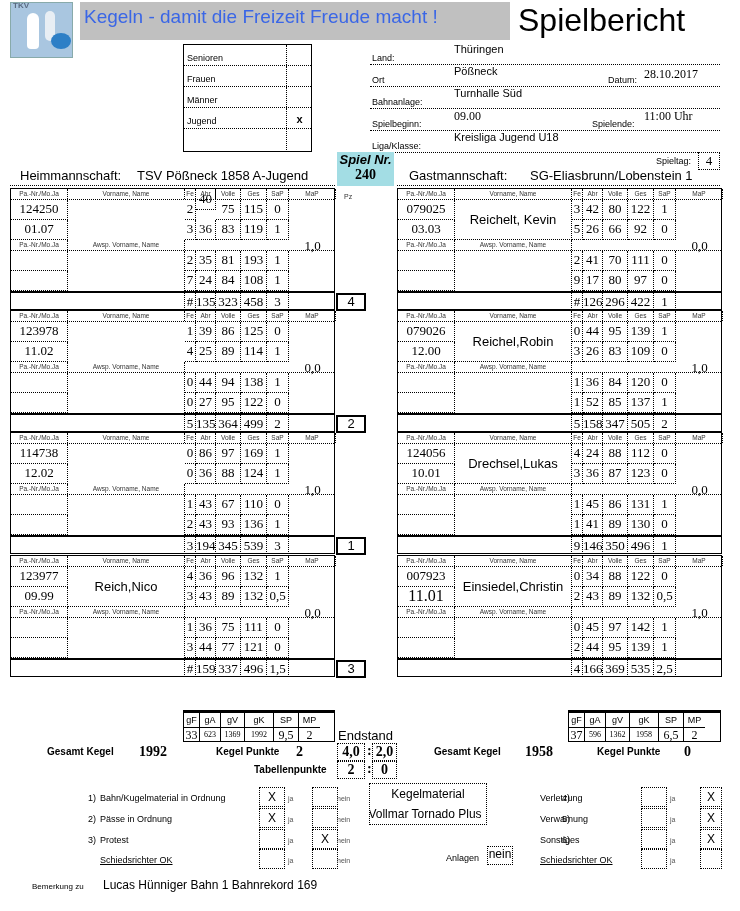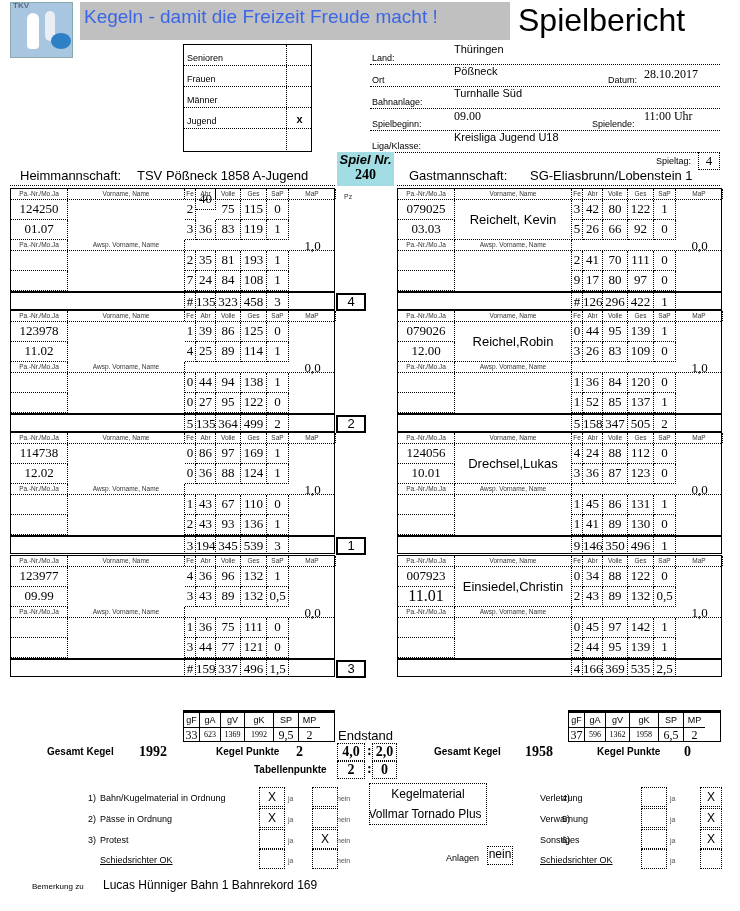--- a/index.html
+++ b/index.html
@@ -446,20 +446,21 @@
         <div class="cell hdr" style="left:57px;width:117px">Vorname, Name</div>
         <div class="cell hdr" style="left:174px;width:11px">Fe</div>
         <div class="cell hdr" style="left:185px;width:20px">Abr</div>
         <div class="cell hdr" style="left:205px;width:25px">Volle</div>
         <div class="cell hdr" style="left:230px;width:26px">Ges</div>
         <div class="cell hdr" style="left:256px;width:22px">SaP</div>
         <div class="cell hdr" style="left:278px;width:47px">MaP</div>
       </div>
       <div class="cell num dotb" style="left:0;width:57px;top:11px;height:20px;font-size:13px">123977</div>
       <div class="cell num dotb" style="left:0;width:57px;top:31px;height:20px;font-size:13px">09.99</div>
+      <div class="cell pname dotb" style="left:57px;width:117px;top:11px;height:40px;line-height:40px">Reich,Nico</div>
       <div class="row dotb" style="top:51px;height:11px">
         <div class="cell hdr" style="left:0;width:57px">Pa.-Nr./Mo.Ja</div>
         <div class="cell hdr" style="left:57px;width:117px">Awsp. Vorname, Name</div>
       </div>
       <div class="cell dotb" style="left:0;width:57px;top:62px;height:20px"></div>
       <div class="cell dotb" style="left:0;width:57px;top:82px;height:20px"></div>
       <div class="cell" style="left:57px;width:117px;top:62px;height:40px"></div>
       <div class="cell num dotb" style="left:174px;width:11px;top:11px;height:20px">4</div>
       <div class="cell num dotb" style="left:185px;width:20px;top:11px;height:20px">36</div>
       <div class="cell num dotb" style="left:205px;width:25px;top:11px;height:20px">96</div>

